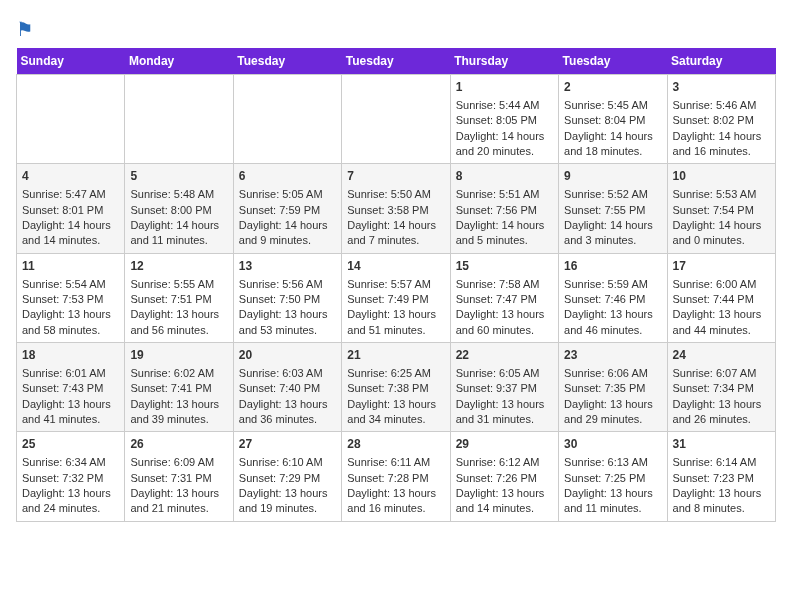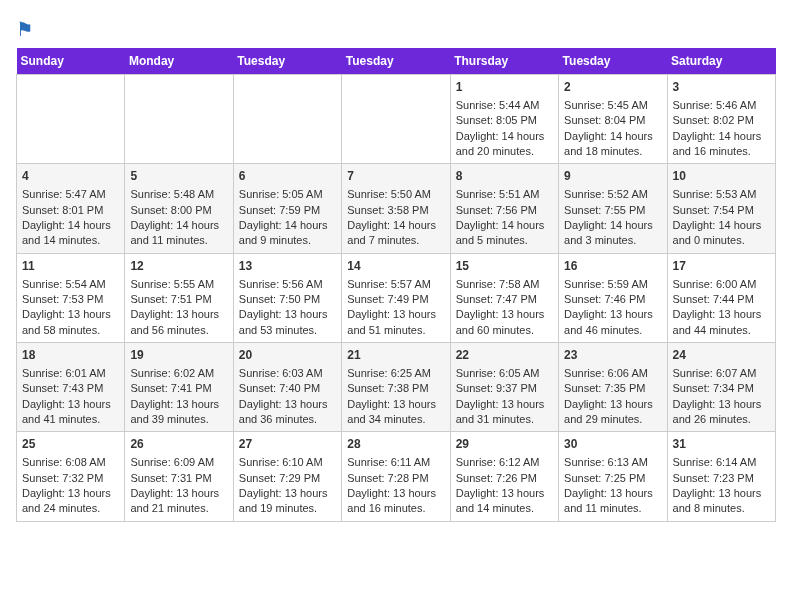--- a/index.html
+++ b/index.html
@@ -147,21 +147,21 @@
       <tr>
         <td><span class="day-num">18</span><span>Sunrise: 6:01 AM</span><br><span>Sunset: 7:43 PM</span><br><span>Daylight: 13 hours and 41 minutes.</span><br></td>
         <td><span class="day-num">19</span><span>Sunrise: 6:02 AM</span><br><span>Sunset: 7:41 PM</span><br><span>Daylight: 13 hours and 39 minutes.</span><br></td>
         <td><span class="day-num">20</span><span>Sunrise: 6:03 AM</span><br><span>Sunset: 7:40 PM</span><br><span>Daylight: 13 hours and 36 minutes.</span><br></td>
         <td><span class="day-num">21</span><span>Sunrise: 6:25 AM</span><br><span>Sunset: 7:38 PM</span><br><span>Daylight: 13 hours and 34 minutes.</span><br></td>
         <td><span class="day-num">22</span><span>Sunrise: 6:05 AM</span><br><span>Sunset: 9:37 PM</span><br><span>Daylight: 13 hours and 31 minutes.</span><br></td>
         <td><span class="day-num">23</span><span>Sunrise: 6:06 AM</span><br><span>Sunset: 7:35 PM</span><br><span>Daylight: 13 hours and 29 minutes.</span><br></td>
         <td><span class="day-num">24</span><span>Sunrise: 6:07 AM</span><br><span>Sunset: 7:34 PM</span><br><span>Daylight: 13 hours and 26 minutes.</span><br></td>
       </tr>
       <tr>
-        <td><span class="day-num">25</span><span>Sunrise: 6:08 AM</span><br><span>Sunset: 7:32 PM</span><br><span>Daylight: 13 hours and 24 minutes.</span><br></td>
+        <td><span class="day-num">25</span><span>Sunrise: 6:34 AM</span><br><span>Sunset: 7:32 PM</span><br><span>Daylight: 13 hours and 24 minutes.</span><br></td>
         <td><span class="day-num">26</span><span>Sunrise: 6:09 AM</span><br><span>Sunset: 7:31 PM</span><br><span>Daylight: 13 hours and 21 minutes.</span><br></td>
         <td><span class="day-num">27</span><span>Sunrise: 6:10 AM</span><br><span>Sunset: 7:29 PM</span><br><span>Daylight: 13 hours and 19 minutes.</span><br></td>
         <td><span class="day-num">28</span><span>Sunrise: 6:11 AM</span><br><span>Sunset: 7:28 PM</span><br><span>Daylight: 13 hours and 16 minutes.</span><br></td>
         <td><span class="day-num">29</span><span>Sunrise: 6:12 AM</span><br><span>Sunset: 7:26 PM</span><br><span>Daylight: 13 hours and 14 minutes.</span><br></td>
         <td><span class="day-num">30</span><span>Sunrise: 6:13 AM</span><br><span>Sunset: 7:25 PM</span><br><span>Daylight: 13 hours and 11 minutes.</span><br></td>
         <td><span class="day-num">31</span><span>Sunrise: 6:14 AM</span><br><span>Sunset: 7:23 PM</span><br><span>Daylight: 13 hours and 8 minutes.</span><br></td>
       </tr>
     </tbody>
 </table>
 

